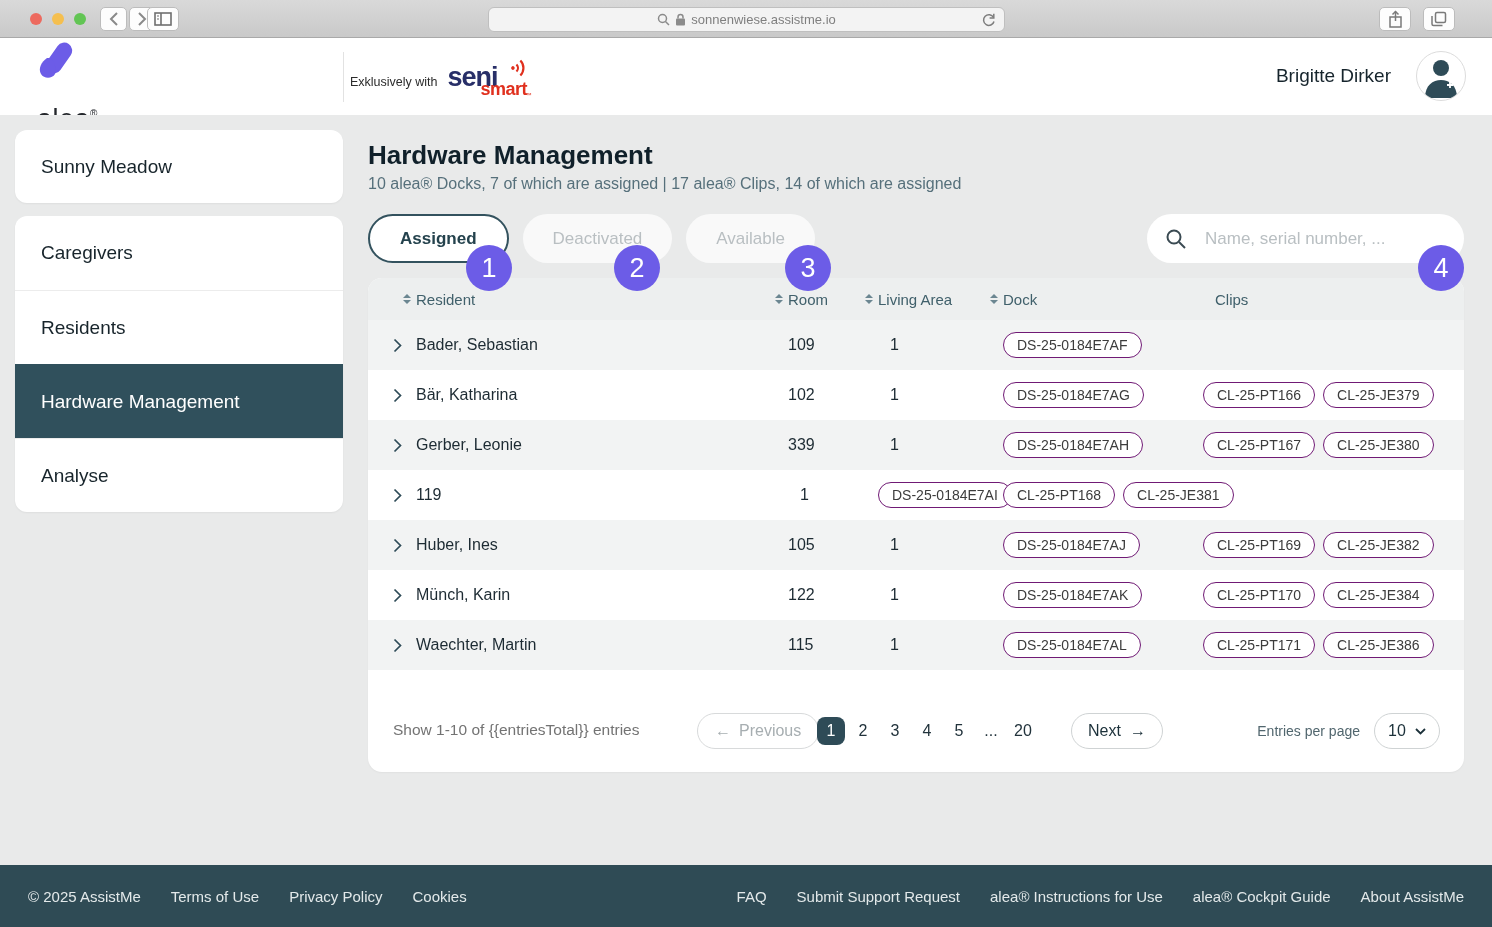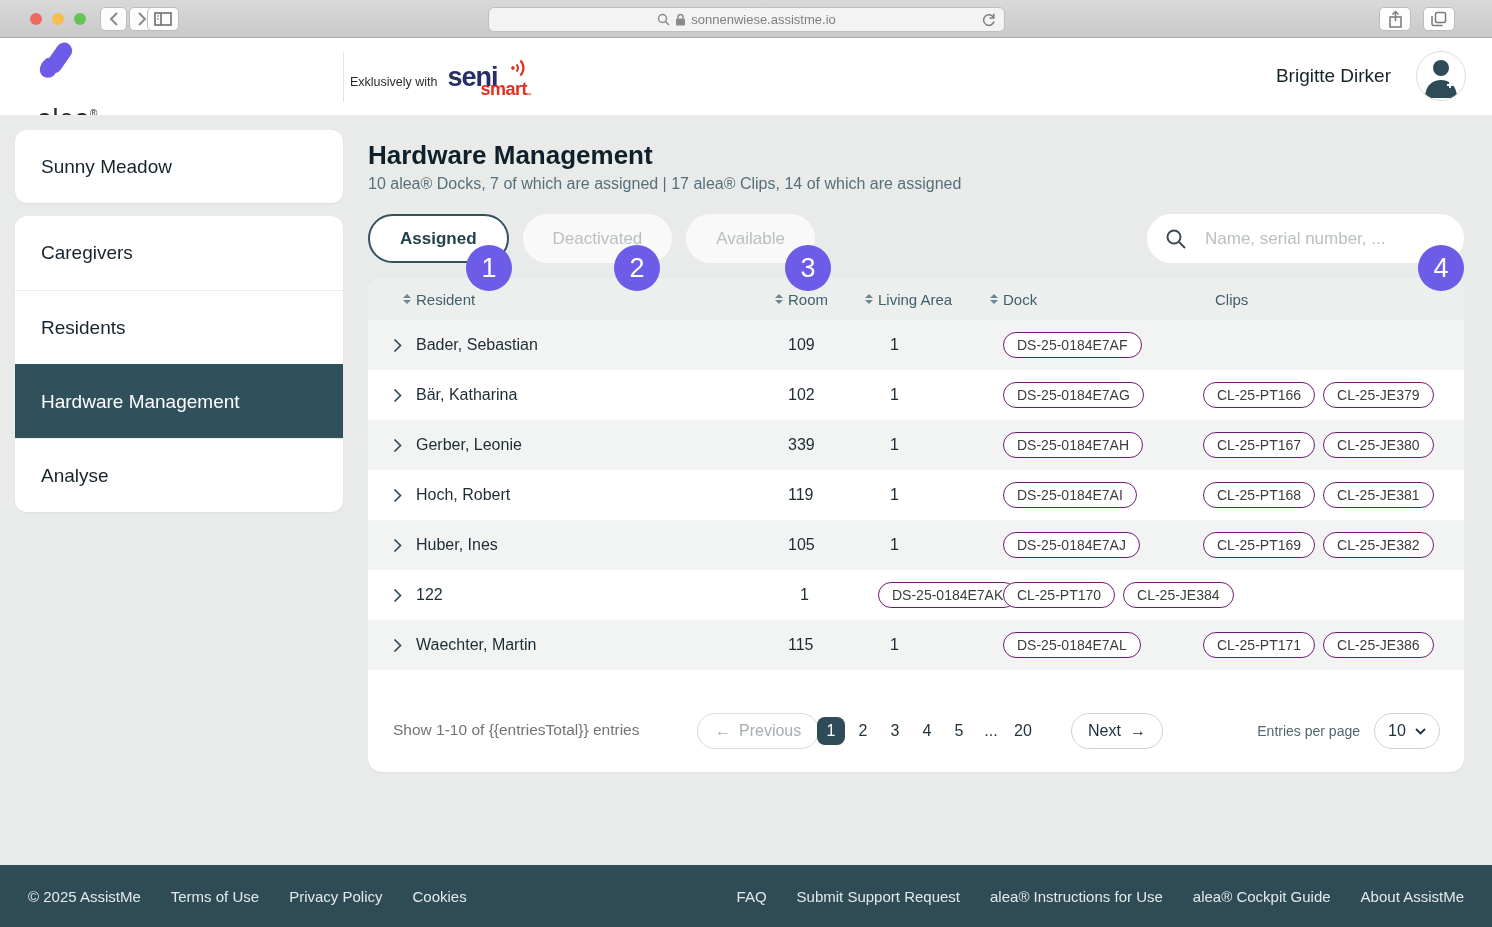--- a/index.html
+++ b/index.html
@@ -339,21 +339,20 @@
           <span class="chip">CL-25-PT167</span>
           <span class="chip">CL-25-JE380</span>
         </div>
     </div>
     <div class="grid trow">
       <div class="chev-cell">
           <svg width="9" height="15" viewBox="0 0 9 15">
             <path d="M1.5 1.5 L7.5 7.5 L1.5 13.5" fill="none" stroke="#2e4b57" stroke-width="1.7"></path>
           </svg>
         </div>
-      <div>Hoch, Robert</div>
       <div>119</div>
       <div style="padding-left:12px;">1</div>
       <div><span class="chip">DS-25-0184E7AI</span></div>
       <div class="chips-cell">
           <span class="chip">CL-25-PT168</span>
           <span class="chip">CL-25-JE381</span>
         </div>
     </div>
     <div class="grid trow">
       <div class="chev-cell">
@@ -369,20 +368,21 @@
           <span class="chip">CL-25-PT169</span>
           <span class="chip">CL-25-JE382</span>
         </div>
     </div>
     <div class="grid trow">
       <div class="chev-cell">
           <svg width="9" height="15" viewBox="0 0 9 15">
             <path d="M1.5 1.5 L7.5 7.5 L1.5 13.5" fill="none" stroke="#2e4b57" stroke-width="1.7"></path>
           </svg>
         </div>
+      <div>Münch, Karin</div>
       <div>122</div>
       <div style="padding-left:12px;">1</div>
       <div><span class="chip">DS-25-0184E7AK</span></div>
       <div class="chips-cell">
           <span class="chip">CL-25-PT170</span>
           <span class="chip">CL-25-JE384</span>
         </div>
     </div>
     <div class="grid trow">
       <div class="chev-cell">

